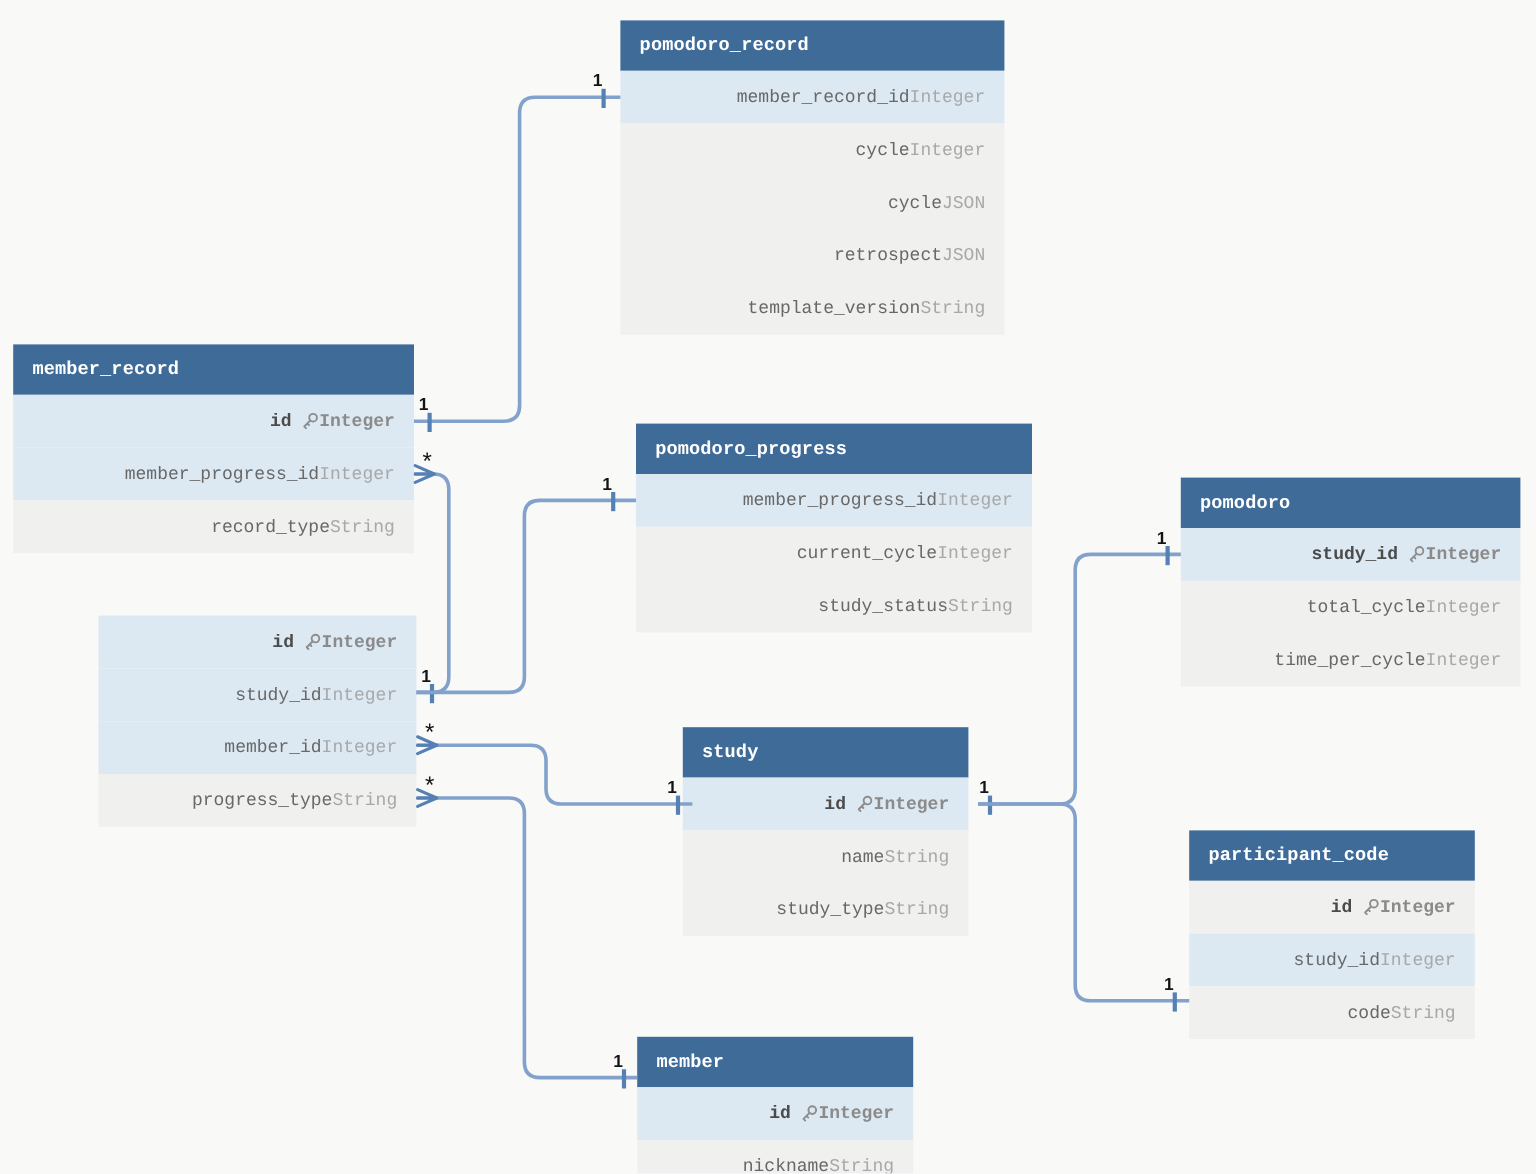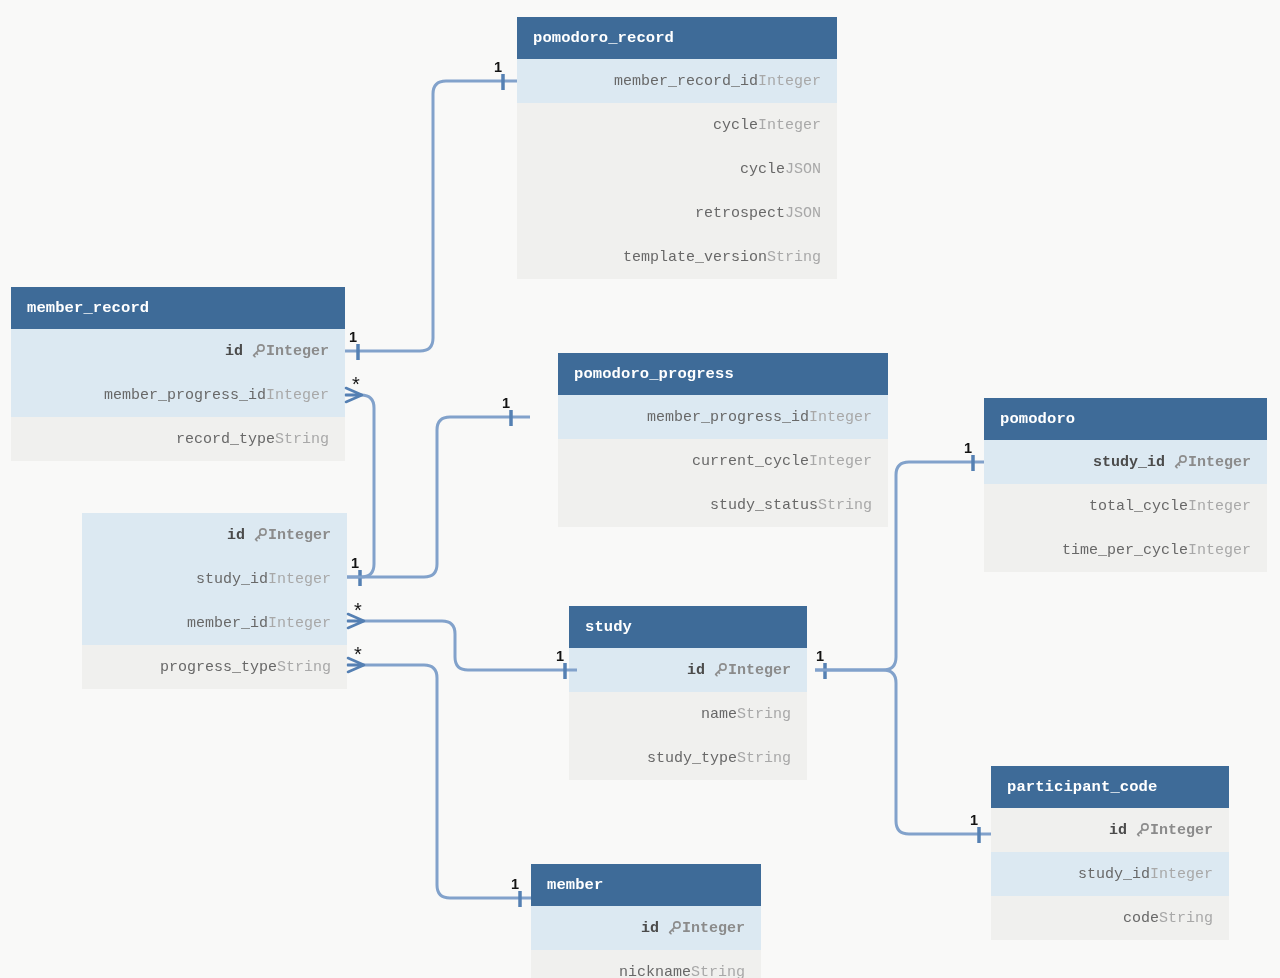--- a/index.html
+++ b/index.html
@@ -109,21 +109,21 @@
         </div>
         <div class="tbl-row hl">
           <span class="col-name">member_progress_id</span>
           <span class="col-type">Integer</span>
         </div>
         <div class="tbl-row">
           <span class="col-name">record_type</span>
           <span class="col-type">String</span>
         </div>
       </div>
-      <div class="tbl" style="left: 558px; top: 353px; width: 330px;">
+      <div class="tbl" style="left: 530px; top: 353px; width: 330px;">
         <div class="tbl-header">
           <span>pomodoro_progress</span>
         </div>
         <div class="tbl-row hl">
           <span class="col-name">member_progress_id</span>
           <span class="col-type">Integer</span>
         </div>
         <div class="tbl-row">
           <span class="col-name">current_cycle</span>
           <span class="col-type">Integer</span>
@@ -187,21 +187,21 @@
         </div>
         <div class="tbl-row">
           <span class="col-name">name</span>
           <span class="col-type">String</span>
         </div>
         <div class="tbl-row">
           <span class="col-name">study_type</span>
           <span class="col-type">String</span>
         </div>
       </div>
-      <div class="tbl" style="left: 991px; top: 766px; width: 238px;">
+      <div class="tbl" style="left: 991px; top: 692px; width: 238px;">
         <div class="tbl-header">
           <span>participant_code</span>
         </div>
         <div class="tbl-row pk">
           <span class="col-name">id<svg class="key-ic" width="16" height="16" viewBox="0 0 16 16" fill="none">
               <circle cx="10.9" cy="5.1" r="3.2" stroke="#8d8d8d" stroke-width="1.6"></circle>
               <path d="M8.6 7.4 L3.6 12.4 M3.6 12.4 L5.0 13.8 M6.1 9.9 L7.5 11.3" stroke="#8d8d8d" stroke-width="1.6" stroke-linecap="round"></path>
             </svg></span>
           <span class="col-type">Integer</span>
         </div>

